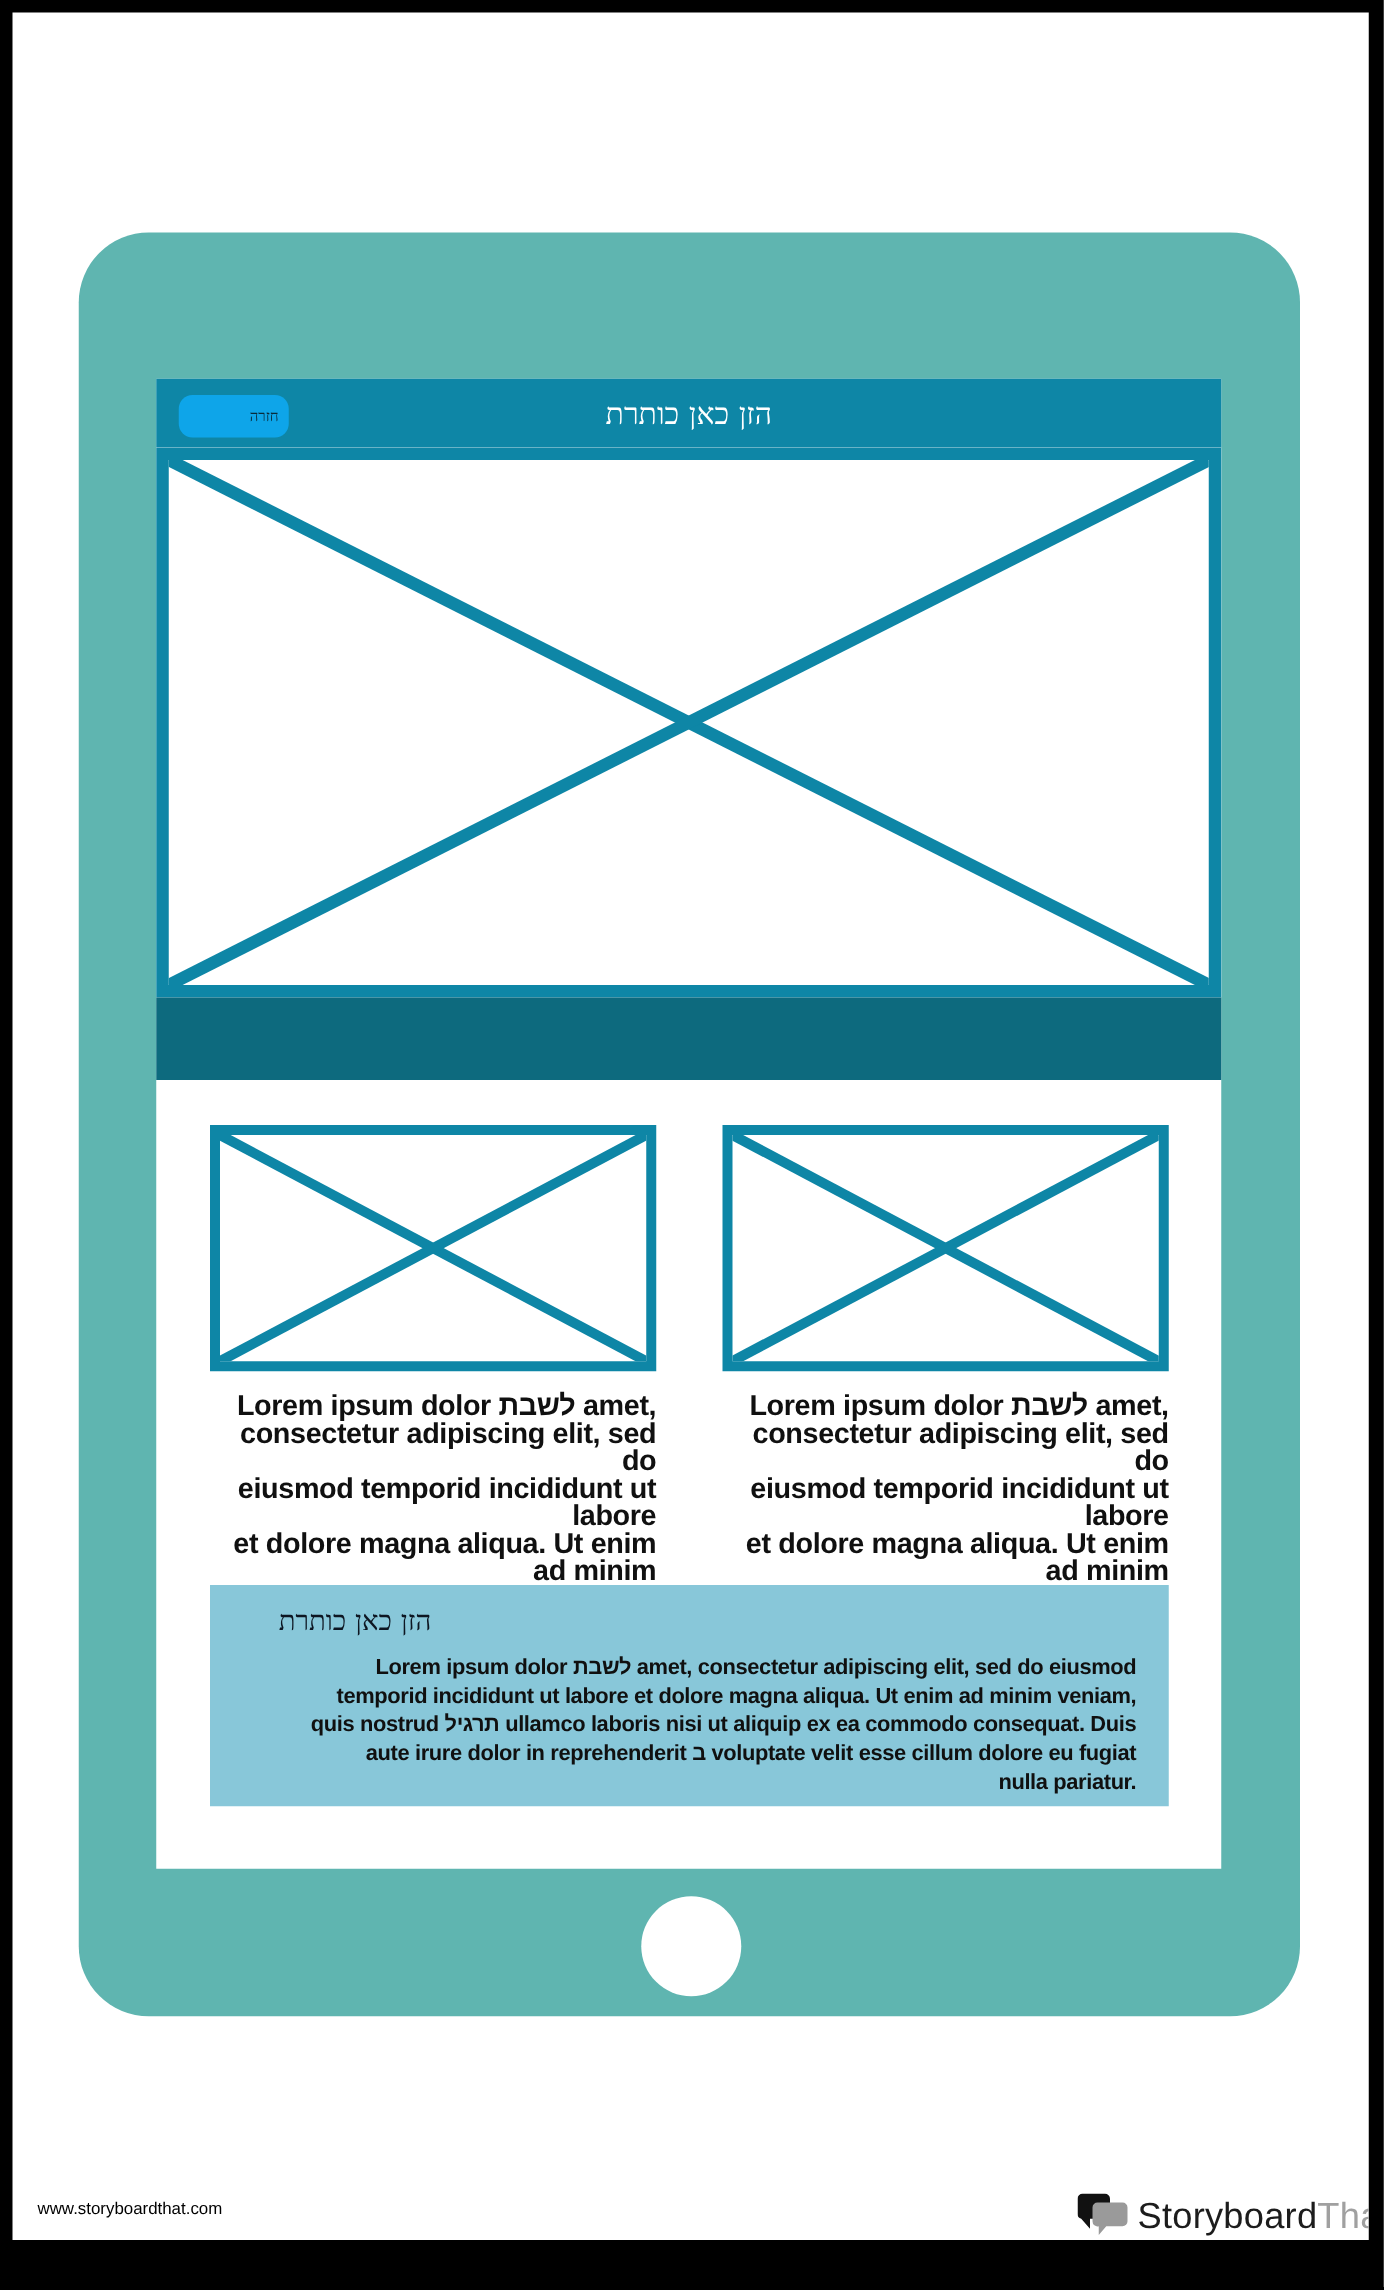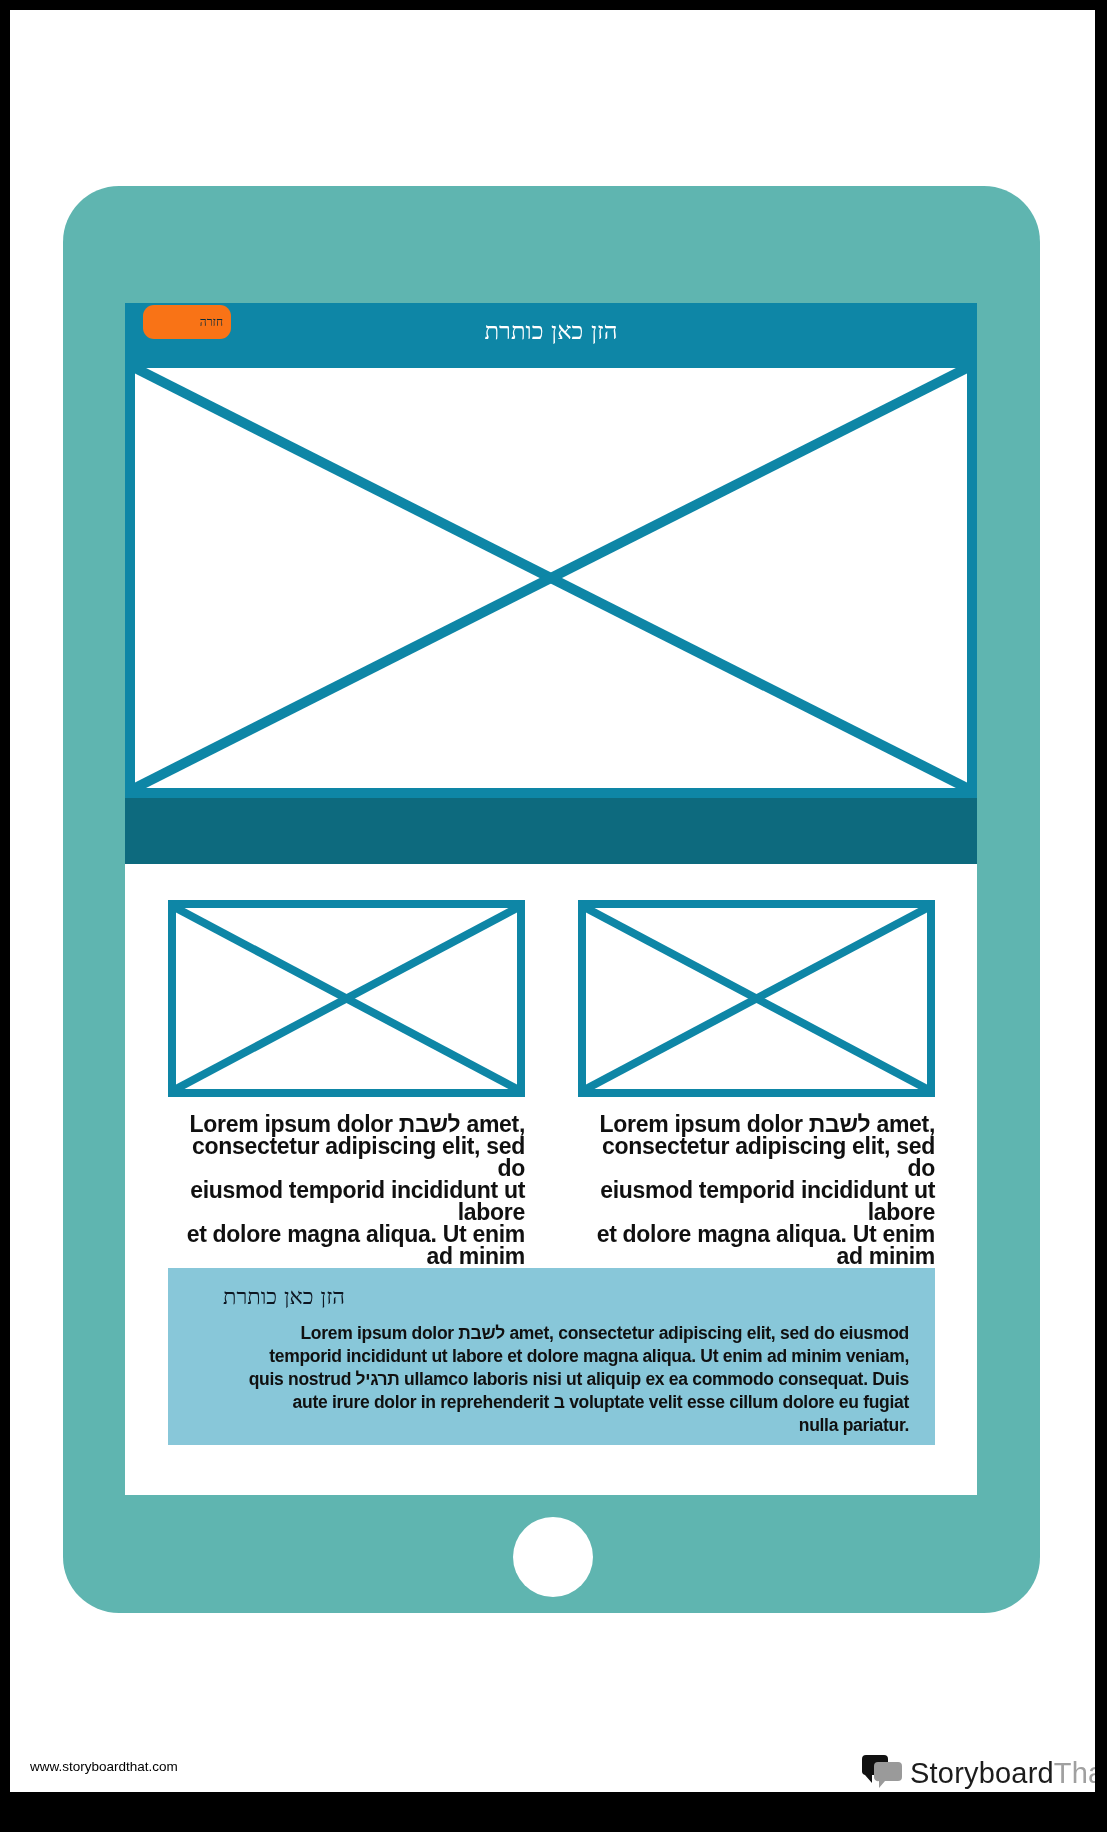--- a/index.html
+++ b/index.html
@@ -31,22 +31,22 @@
   }
   .header-bar{
     position:absolute;left:0;top:0;width:852px;height:55px;background:#0e86a6;
   }
   .page-title{
     position:absolute;left:0;top:0;width:100%;height:55px;line-height:57px;
     text-align:center;color:#ffffff;font-size:24px;
     font-family:"DejaVu Serif","Liberation Serif","DejaVu Sans",serif;
   }
   .back-button{
-    position:absolute;left:18px;top:2px;width:88px;height:34px;
-    background:#f97316;border-radius:11px;cursor:pointer;
+    position:absolute;left:18px;top:13px;width:88px;height:34px;
+    background:#0ea5e9;border-radius:11px;cursor:pointer;
   }
   .back-button-label{
     position:absolute;right:8px;top:0;height:34px;line-height:34px;
     font-size:12px;color:#092b3a;
     font-family:"DejaVu Serif","Liberation Serif","DejaVu Sans",serif;
   }
   
   .placeholder{position:absolute;background:#ffffff;}
   .placeholder svg{display:block;width:100%;height:100%;}
   .hero-ph{left:0;top:55px;width:832px;height:420px;border:10px solid #0e86a6;}

